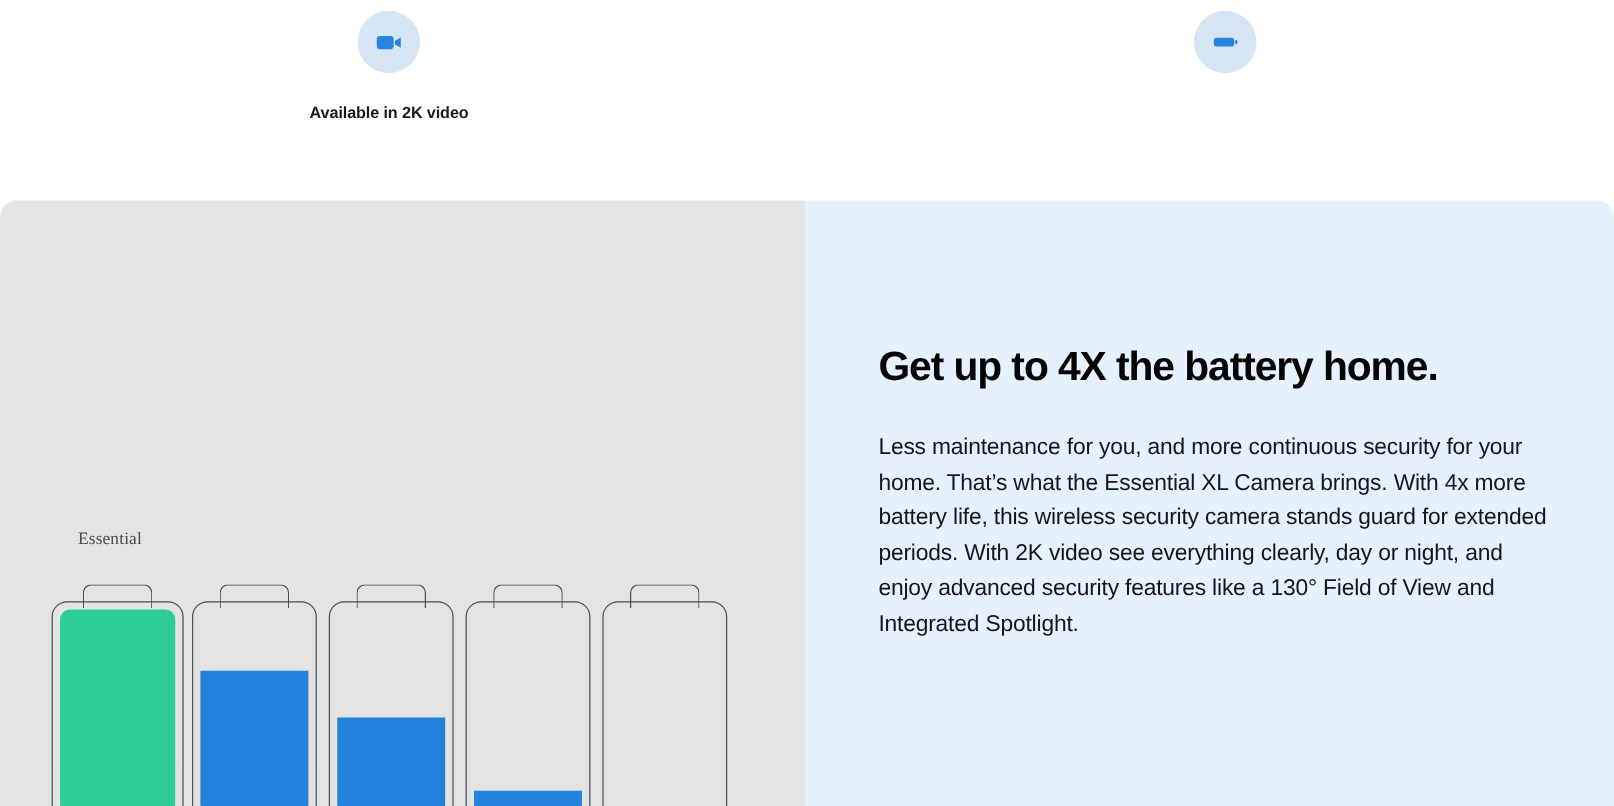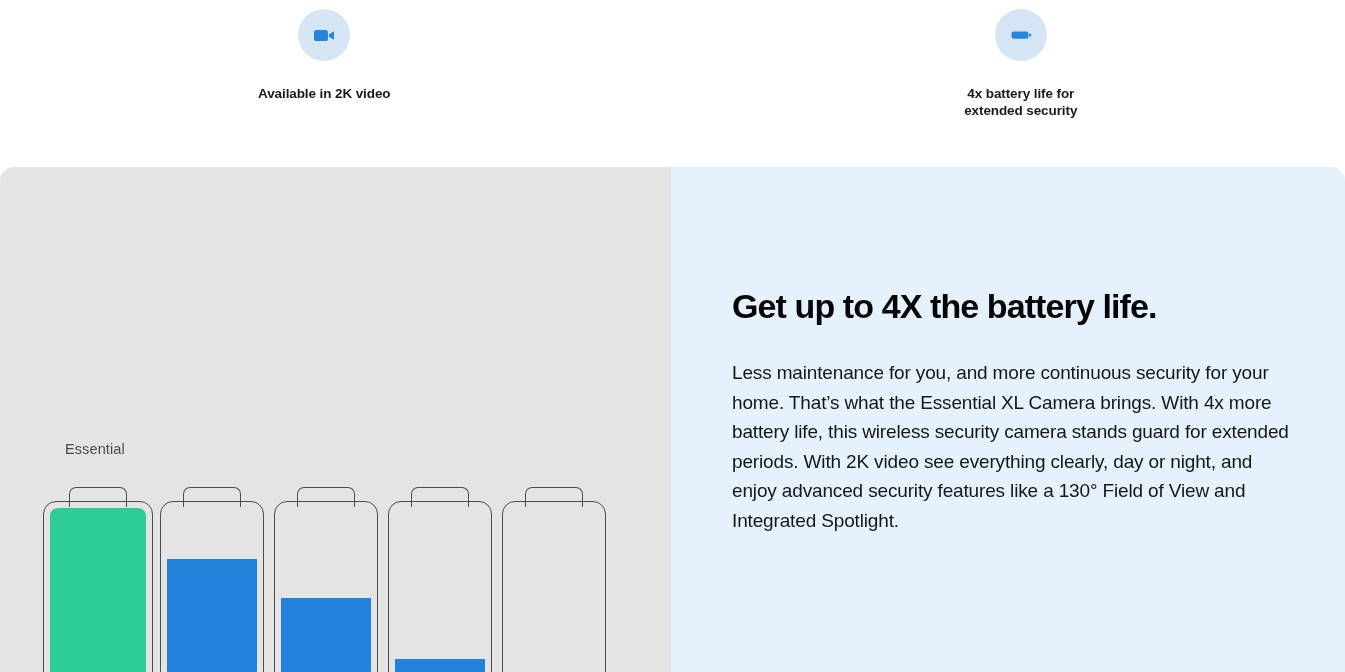--- a/index.html
+++ b/index.html
@@ -79,20 +79,21 @@
   }
 
   
   .chart-title {
     position: absolute;
     left: 65px;
     top: 274px;
     font-size: 14.5px;
     color: #4a4a4a;
     letter-spacing: 0.1px;
+    font-family: Liberation Serif, serif;
   }
 
   .battery-row {
     position: absolute;
     left: 41px;
     top: 320px;
     display: flex;
     align-items: flex-end;
     gap: 0px;
   }
@@ -192,22 +193,20 @@
   </div>
 
 
   <div class="feature">
     <div class="feature-icon-circle">
       <svg width="26" height="26" viewBox="0 0 26 26" aria-hidden="true">
         <rect x="3.5" y="9.4" width="17" height="7.4" rx="2.3" fill="#2684df"></rect>
         <rect x="21.2" y="11.4" width="1.9" height="3.4" rx="0.9" fill="#2684df"></rect>
       </svg>
     </div>
-    <div class="feature-label">4x battery life for
-extended security</div>
   </div>
 
 
 </div>
 
 <div class="panel">
 
   <div class="panel-left">
 
     <div class="chart-title">Essential</div>
@@ -257,18 +256,18 @@
             <div class="battery-fill" style="height:0%;background:transparent;"></div>
           </div>
         </div>
       </div>
 
     </div>
   </div>
 
   <div class="panel-right">
     <div class="copy">
-      <h2 class="copy-heading">Get up to 4X the battery life.</h2>
+      <h2 class="copy-heading">Get up to 4X the battery home.</h2>
       <p class="copy-body">Less maintenance for you, and more continuous security for your home. That’s what the Essential XL Camera brings. With 4x more battery life, this wireless security camera stands guard for extended periods. With 2K video see everything clearly, day or night, and enjoy advanced security features like a 130° Field of View and Integrated Spotlight.</p>
     </div>
   </div>
 
 </div>
 
 </body></html>

